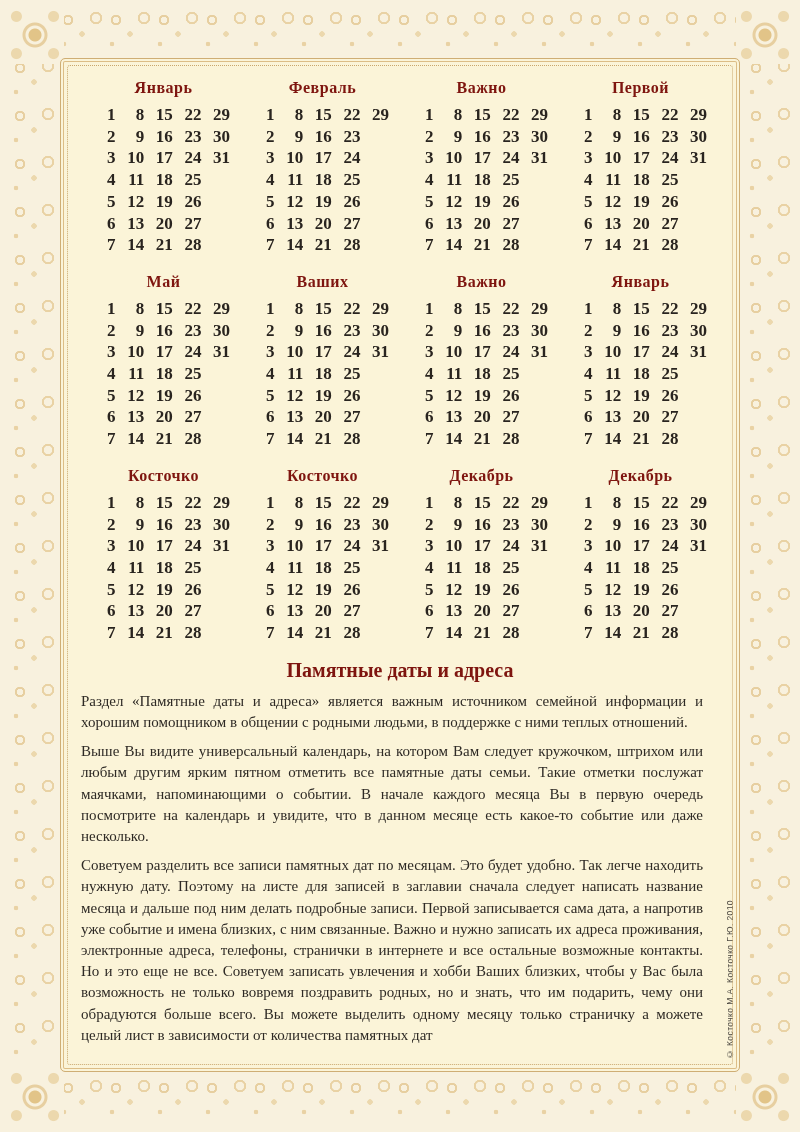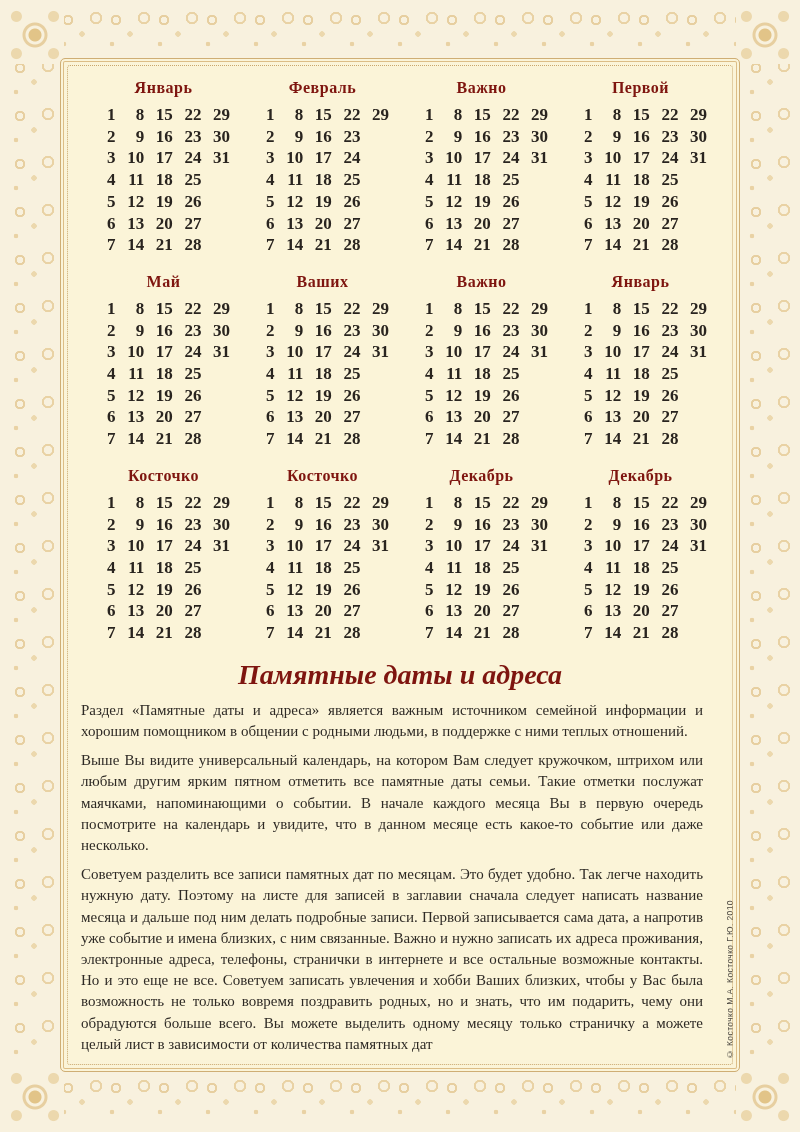--- a/index.html
+++ b/index.html
@@ -63,21 +63,21 @@
     display:grid;grid-template-columns:repeat(5,1fr);
     column-gap:6px;
   }
   .day{
     text-align:right;font-weight:bold;font-size:17px;
     line-height:21.7px;color:#29241f;padding-right:2px;
   }
 
   
   .section-title{
-    text-align:center;font-size:28px;font-style:italic;font-weight:bold;
+    text-align:center;font-size:20px;font-weight:bold;
     color:#7e150f;margin:15px 0 9px 0;
   }
   .bodytext{padding:0 28px 0 12px;}
   .bodytext p{
     margin:8px;text-align:justify;
     font-size:15px;line-height:21.2px;color:#2e2a25;
   }
 
   
   .copyright{

